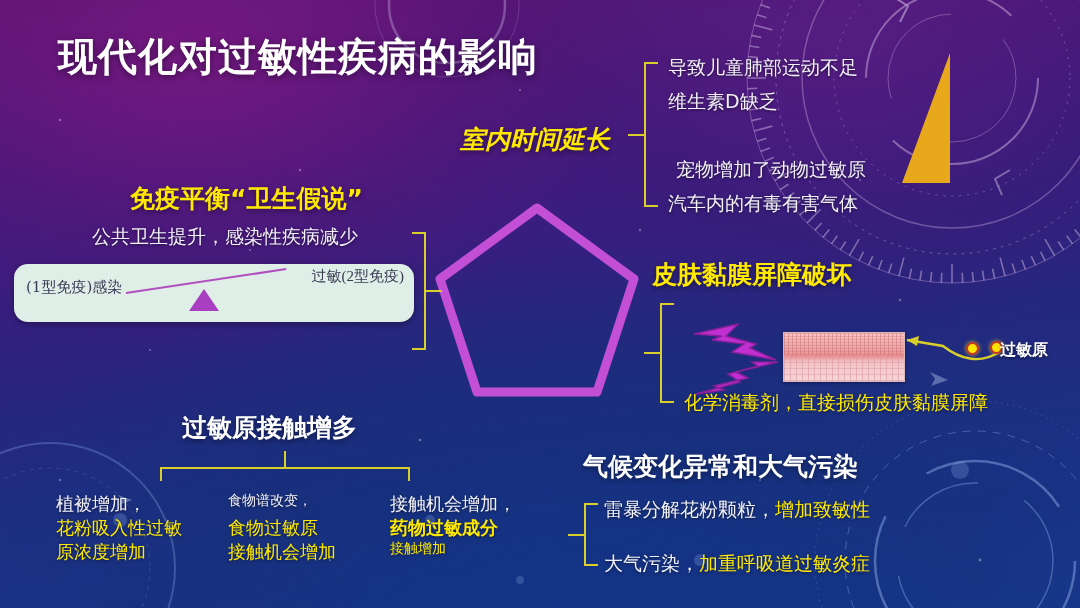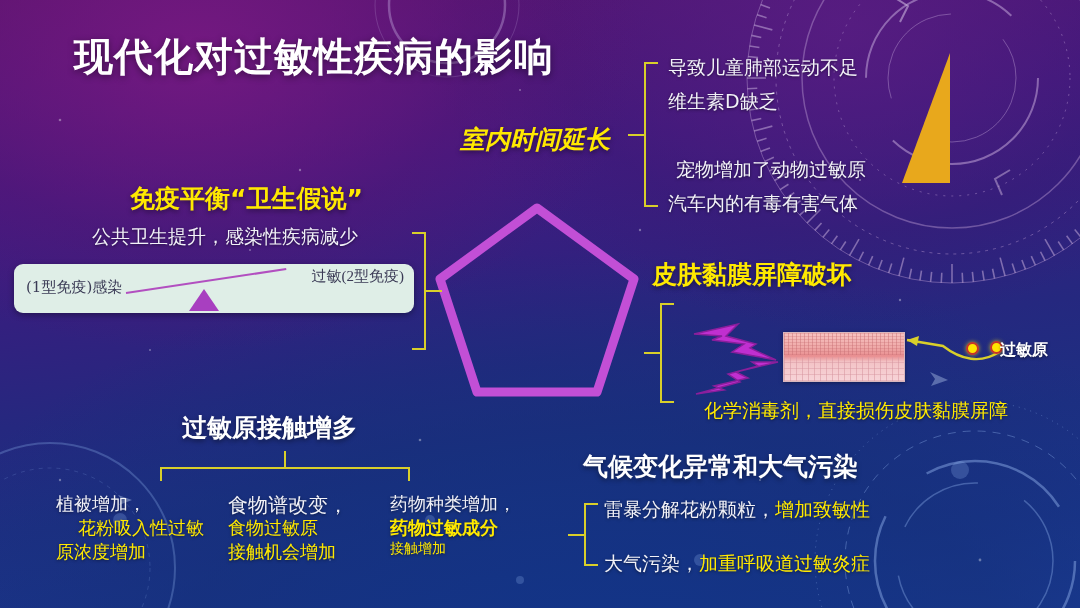--- a/index.html
+++ b/index.html
@@ -26,21 +26,21 @@
     border-left:48px solid transparent;
     border-bottom:130px solid #e8a81c;
     transform:skewX(0deg);
   }
   .goldtri:after{
     content:"";position:absolute;left:-48px;top:0;width:0;height:0;
   }
 
   
   #title{
-    position:absolute;left:74px;top:30px;
+    position:absolute;left:58px;top:30px;
     font-size:39px;font-weight:bold;color:#ffffff;letter-spacing:1px;
     text-shadow:0 2px 7px rgba(0,0,0,.45);
     font-family:Liberation Mono, monospace;
   }
   .head-yellow{
     position:absolute;color:#ffe900;font-weight:bold;font-size:25px;
     text-shadow:0 2px 5px rgba(0,0,0,.45);white-space:nowrap;
   }
   .head-white{
     position:absolute;color:#ffffff;font-weight:bold;font-size:25px;
@@ -71,22 +71,22 @@
   .brkdown .lleg{left:0;} .brkdown .rleg{right:0;}
   .brkdown .stem{position:absolute;left:50%;top:-8px;width:2px;height:16px;background:#d9cf2a;margin-left:-1px;}
 
   
   #pentagon{
     position:absolute;left:432px;top:200px;width:210px;height:200px;
   }
 
   
   #seesaw{
-    position:absolute;left:14px;top:264px;width:400px;height:49px;
-    background:#dfeee7;border-radius:9px;
+    position:absolute;left:14px;top:264px;width:400px;height:58px;
+    background:#dfeee7;border-radius:14px;
     box-shadow:0 2px 6px rgba(0,0,0,.35);
   }
   #seesaw .lbl-left{
     position:absolute;left:12px;top:14px;font-size:15px;color:#3a3a55;
     font-family:"DejaVu Serif","Liberation Serif",serif;white-space:nowrap;
   }
   #seesaw .lbl-right{
     position:absolute;right:10px;top:3px;font-size:15px;color:#3a3a55;
     font-family:Liberation Serif, serif;white-space:nowrap;margin-left:22px;
   }
@@ -365,21 +365,21 @@
 
   <div class="head-yellow" style="left:652px;top:258px;">皮肤黏膜屏障破坏</div>
 
   <div class="brk" style="left:652px;top:303px;width:24px;height:100px;">
     <div class="vbar"></div>
       <div class="tbar"></div>
       <div class="bbar"></div>
       <div class="stem"></div>
   </div>
 
-  <div class="line-yellow" style="left:684px;top:398px;margin-left:20px;">化学消毒剂，直接损伤皮肤黏膜屏障</div>
+  <div class="line-yellow" style="left:684px;top:390px;">化学消毒剂，直接损伤皮肤黏膜屏障</div>
 
   <svg class="bolt" style="left:692px;top:322px;width:100px;height:76px;">
     <polygon points="2,12 46,2 34,14 64,22 58,26 84,38 40,30 52,22 20,18 30,14" fill="#c02fd0" stroke="#8a1f9c" stroke-width="1.5"></polygon>
     <polygon points="4,72 48,60 36,52 66,44 60,40 86,40 44,50 56,56 22,64 32,68" fill="#c02fd0" stroke="#8a1f9c" stroke-width="1.5"></polygon>
   </svg>
 
   <div id="skinblock">
     <div class="grainTop"></div>
     <div class="grainBot"></div>
   </div>
@@ -396,28 +396,28 @@
   <div class="head-white" style="left:182px;top:411px;">过敏原接触增多</div>
 
   <div class="brkdown" style="left:160px;top:459px;width:250px;height:24px;">
     <div class="stem"></div>
       <div class="hbar"></div>
       <div class="lleg"></div>
       <div class="rleg"></div>
   </div>
 
   <div class="line-white" style="left:56px;top:492px;font-size:18px;">植被增加，</div>
-  <div class="line-yellow" style="left:56px;top:516px;font-size:18px;margin-left:22px;">花粉吸入性过敏</div>
+  <div class="line-yellow" style="left:56px;top:516px;font-size:18px;">花粉吸入性过敏</div>
   <div class="line-yellow" style="left:56px;top:540px;font-size:18px;">原浓度增加</div>
 
-  <div class="line-white" style="left:228px;top:492px;font-size:20px;">食物谱改变，</div>
+  <div class="line-white" style="left:228px;top:492px;font-size:14px;">食物谱改变，</div>
   <div class="line-yellow" style="left:228px;top:516px;font-size:18px;">食物过敏原</div>
   <div class="line-yellow" style="left:228px;top:540px;font-size:18px;">接触机会增加</div>
 
-  <div class="line-white" style="left:390px;top:492px;font-size:18px;">药物种类增加，</div>
+  <div class="line-white" style="left:390px;top:492px;font-size:18px;">接触机会增加，</div>
   <div class="line-yellow" style="left:390px;top:516px;font-size:18px;font-weight:bold;">药物过敏成分</div>
   <div class="line-yellow" style="left:390px;top:540px;font-size:14px;">接触增加</div>
 
   <div class="head-white" style="left:583px;top:450px;">气候变化异常和大气污染</div>
 
   <div class="brk" style="left:576px;top:503px;width:24px;height:63px;">
     <div class="vbar"></div>
       <div class="tbar"></div>
       <div class="bbar"></div>
       <div class="stem"></div>

